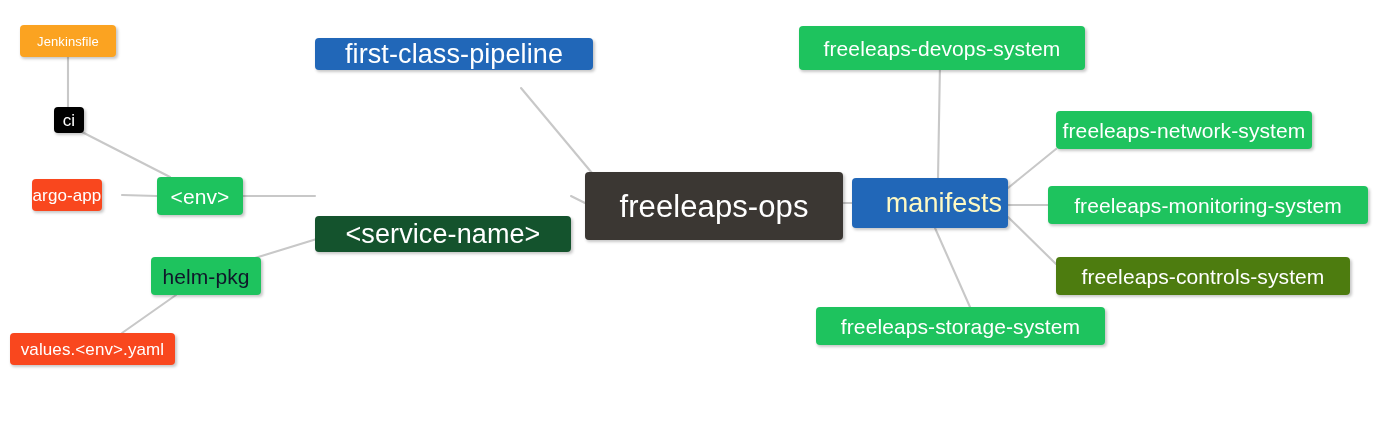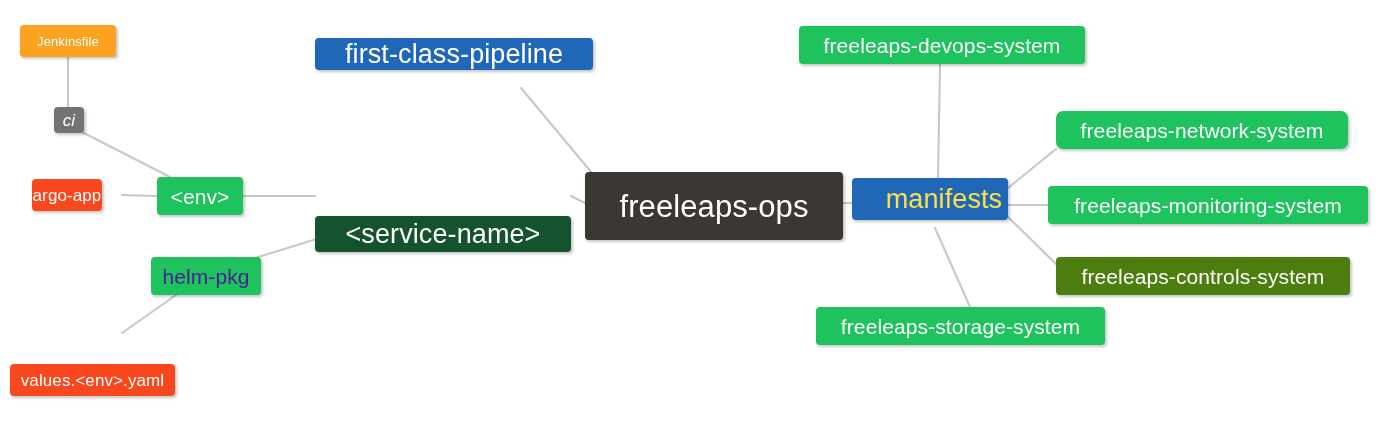--- a/index.html
+++ b/index.html
@@ -77,48 +77,48 @@
       <path class="edge" d="M 1056 264 L 1008 217" stroke="#c8c8c8"></path>
       <path class="edge" d="M 970 307 L 935 228" stroke="#c8c8c8"></path>
     </svg>
   <div id="node-layer">
       <div class="node sz-root" style="left: 585px; top: 172px; width: 258px; height: 68px; background: rgb(59, 55, 51); color: rgb(255, 255, 255);">
         <span class="node-label">freeleaps-ops</span>
       </div>
       <div class="node sz-branch" style="left: 315px; top: 170px; width: 256px; height: 36px; background: #14532d; color: rgb(255, 255, 255); margin-top: 46px;">
         <span class="node-label">&lt;service-name&gt;</span>
       </div>
-      <div class="node sz-branch" style="left: 852px; top: 178px; width: 156px; height: 42px; background: rgb(33, 103, 184); color: #fde047; padding-left: 28px;">
+      <div class="node sz-branch" style="left: 852px; top: 178px; width: 156px; height: 50px; background: rgb(33, 103, 184); color: #fef9c3; padding-left: 28px;">
         <span class="node-label">manifests</span>
       </div>
       <div class="node sz-branch" style="left: 315px; top: 38px; width: 278px; height: 32px; background: rgb(33, 103, 184); color: rgb(255, 255, 255);">
         <span class="node-label">first-class-pipeline</span>
       </div>
       <div class="node sz-leaf" style="left: 157px; top: 177px; width: 86px; height: 38px; background: rgb(30, 195, 94); color: rgb(255, 255, 255);">
         <span class="node-label">&lt;env&gt;</span>
       </div>
-      <div class="node sz-leaf" style="left: 151px; top: 257px; width: 110px; height: 38px; background: rgb(30, 195, 94); color: #4c1d95;">
+      <div class="node sz-leaf" style="left: 151px; top: 257px; width: 110px; height: 38px; background: rgb(30, 195, 94); color: #0f172a;">
         <span class="node-label">helm-pkg</span>
       </div>
-      <div class="node sz-small" style="left: 54px; top: 107px; width: 30px; height: 26px; background: #737373; color: rgb(255, 255, 255); font-style: italic;">
+      <div class="node sz-small" style="left: 54px; top: 107px; width: 30px; height: 26px; background: #000000; color: rgb(255, 255, 255);">
         <span class="node-label">ci</span>
       </div>
       <div class="node sz-small" style="left: 32px; top: 179px; width: 70px; height: 32px; background: rgb(249, 71, 30); color: rgb(255, 255, 255);">
         <span class="node-label">argo-app</span>
       </div>
-      <div class="node sz-small" style="left: 10px; top: 333px; width: 165px; height: 32px; background: rgb(249, 71, 30); color: rgb(255, 255, 255); margin-top: 31px;">
+      <div class="node sz-small" style="left: 10px; top: 333px; width: 165px; height: 32px; background: rgb(249, 71, 30); color: rgb(255, 255, 255);">
         <span class="node-label">values.&lt;env&gt;.yaml</span>
       </div>
       <div class="node sz-tiny" style="left: 20px; top: 25px; width: 96px; height: 32px; background: rgb(251, 163, 33); color: rgb(255, 255, 255); align-items: center;">
         <span class="node-label">Jenkinsfile</span>
       </div>
-      <div class="node sz-leaf" style="left: 799px; top: 26px; width: 286px; height: 38px; background: rgb(30, 195, 94); color: rgb(255, 255, 255);">
+      <div class="node sz-leaf" style="left: 799px; top: 26px; width: 286px; height: 44px; background: rgb(30, 195, 94); color: rgb(255, 255, 255);">
         <span class="node-label">freeleaps-devops-system</span>
       </div>
-      <div class="node sz-leaf" style="left: 1056px; top: 111px; width: 292px; height: 38px; background: rgb(30, 195, 94); color: rgb(255, 255, 255); border-radius: 7px;">
+      <div class="node sz-leaf" style="left: 1056px; top: 111px; width: 256px; height: 38px; background: rgb(30, 195, 94); color: rgb(255, 255, 255);">
         <span class="node-label">freeleaps-network-system</span>
       </div>
       <div class="node sz-leaf" style="left: 1048px; top: 186px; width: 320px; height: 38px; background: rgb(30, 195, 94); color: rgb(255, 255, 255);">
         <span class="node-label">freeleaps-monitoring-system</span>
       </div>
       <div class="node sz-leaf" style="left: 1056px; top: 257px; width: 294px; height: 38px; background: #4d7c0f; color: rgb(255, 255, 255);">
         <span class="node-label">freeleaps-controls-system</span>
       </div>
       <div class="node sz-leaf" style="left: 816px; top: 307px; width: 289px; height: 38px; background: rgb(30, 195, 94); color: rgb(255, 255, 255);">
         <span class="node-label">freeleaps-storage-system</span>

